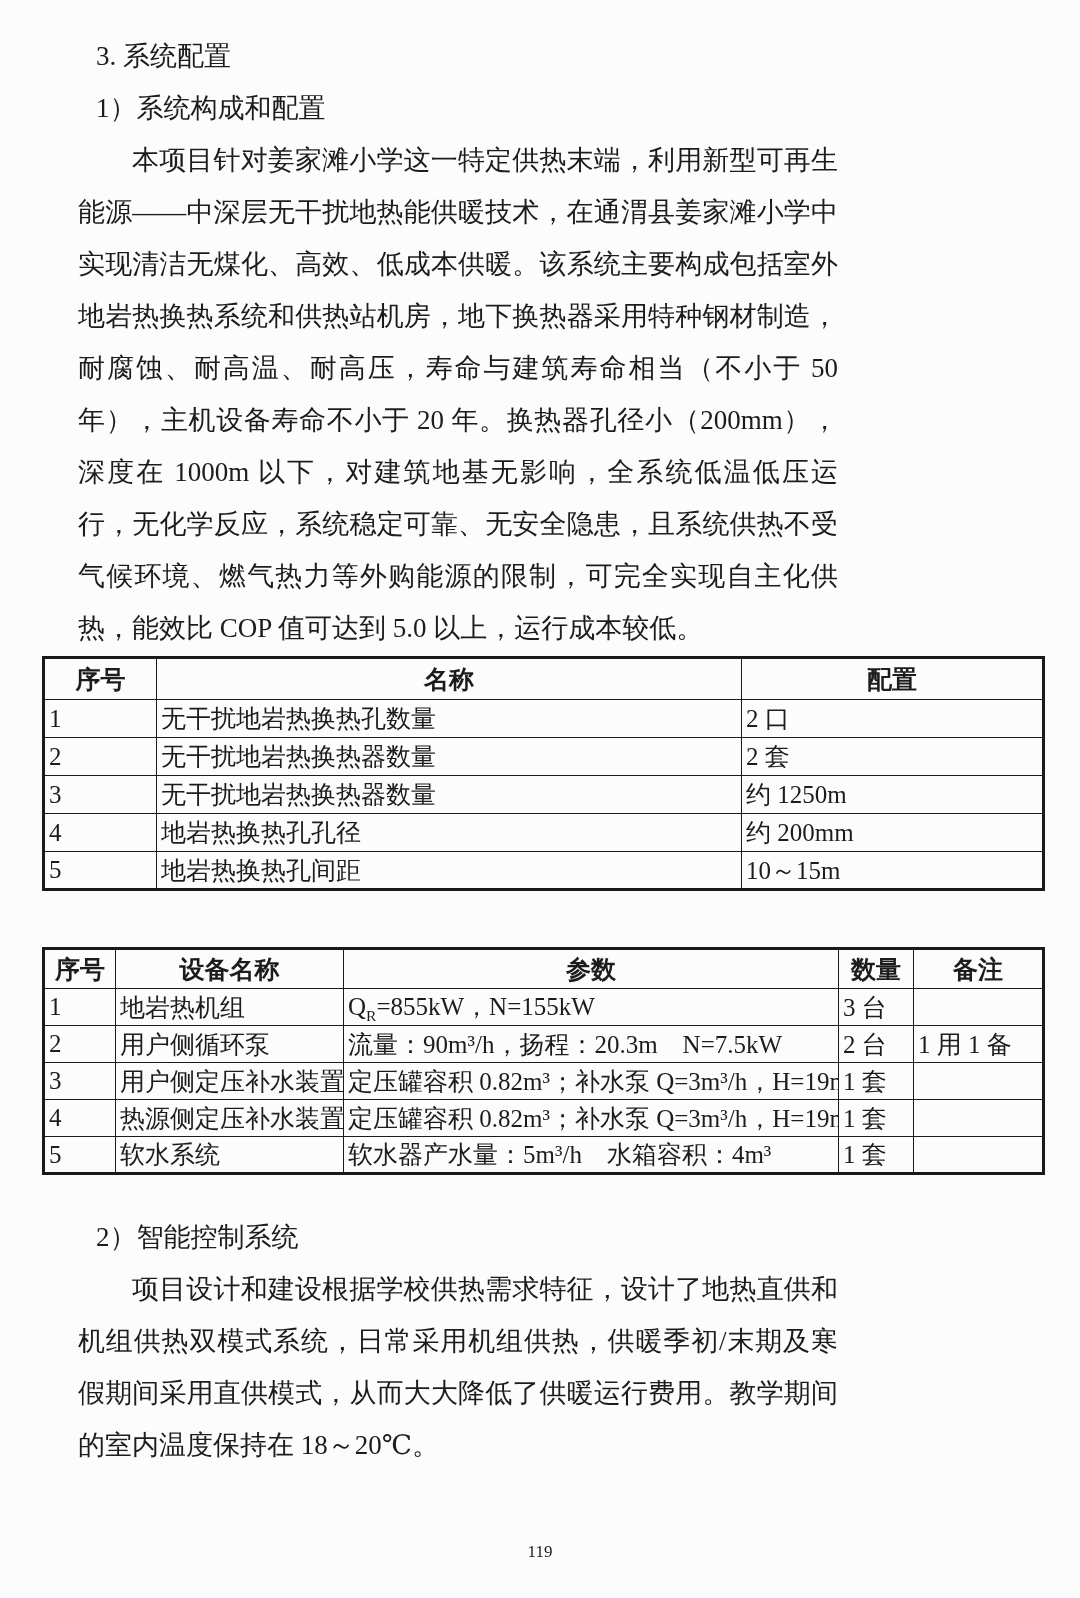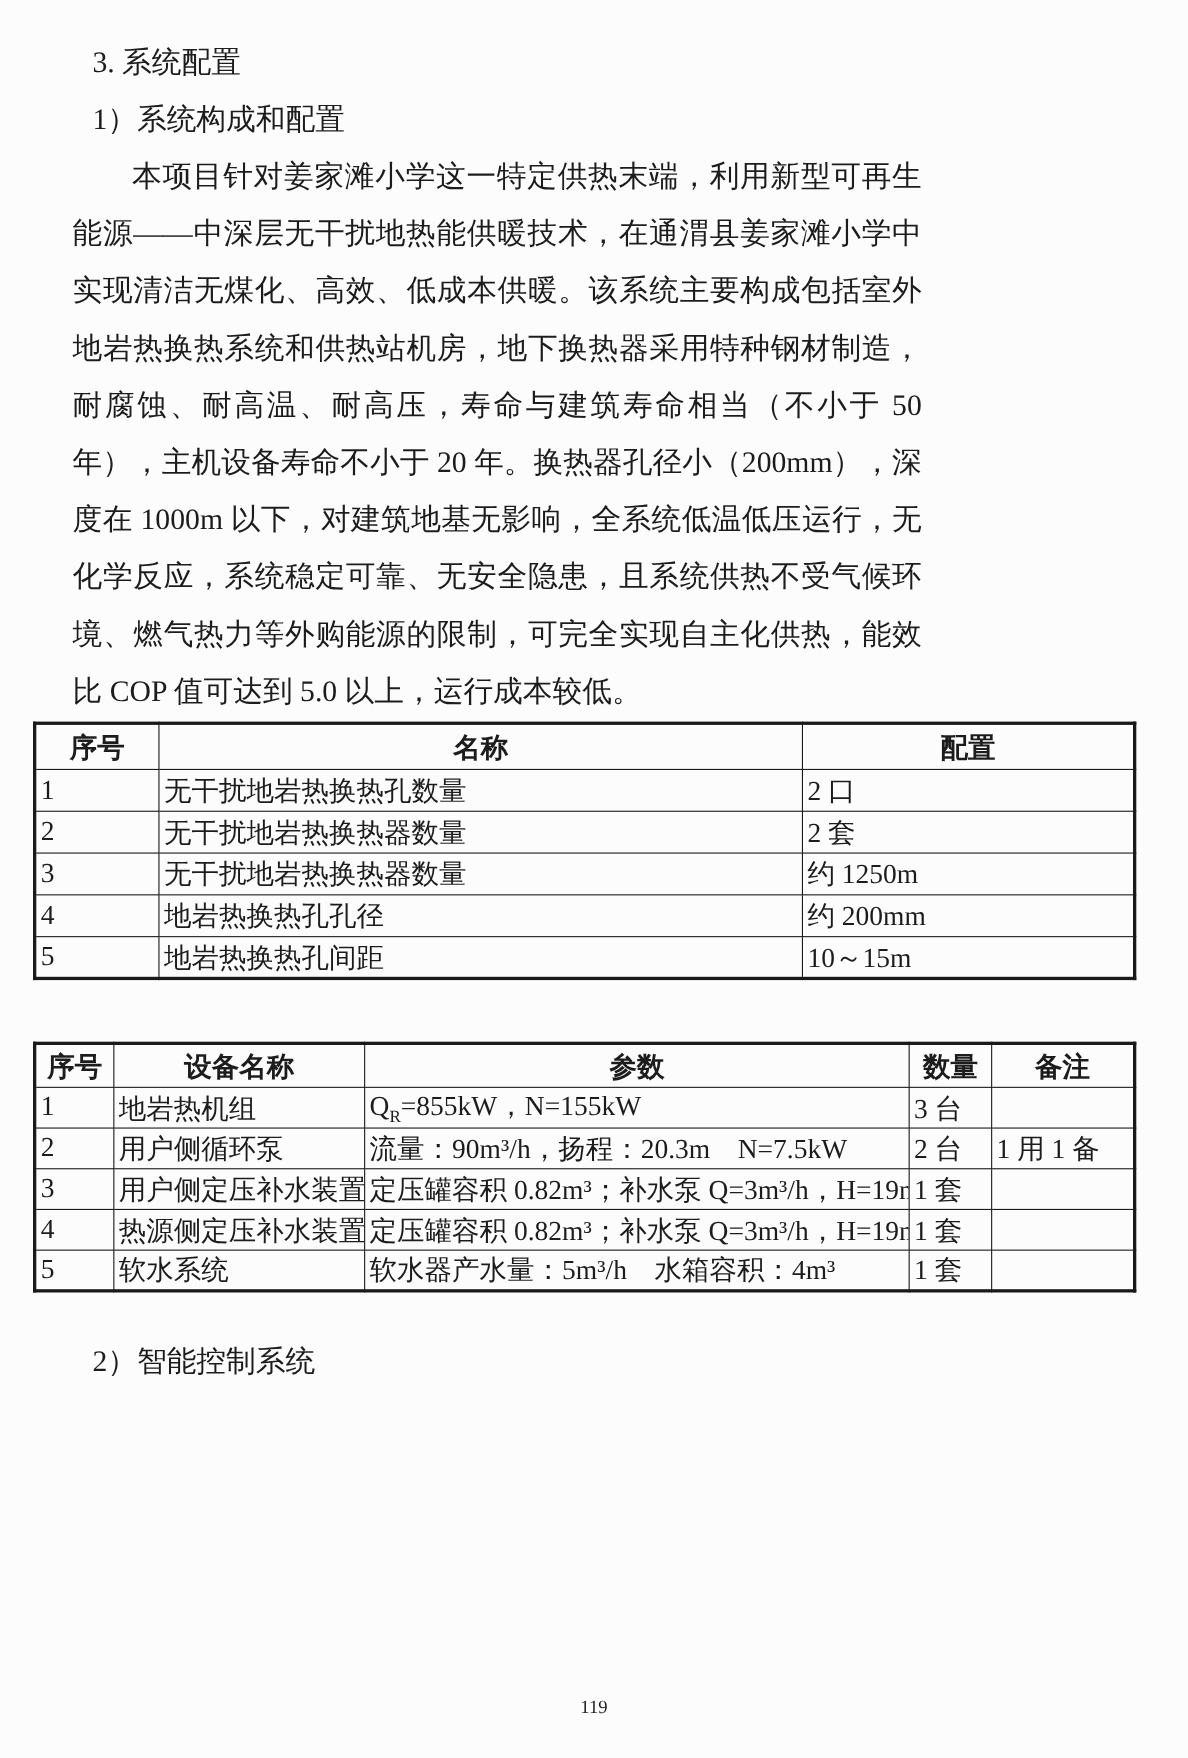--- a/index.html
+++ b/index.html
@@ -6,21 +6,21 @@
   html, body { width: 1080px; }
   body {
     height: 1598px;
     background: #fcfcfc;
     color: #1c1c1c;
     font-family: "Liberation Serif", "DejaVu Serif", serif;
     position: relative;
     overflow: hidden;
   }
   .page {
-    padding: 30px 38px 0 30px;
+    padding: 30px 38px 0 42px;
     width: 876px;
   }
   .h-main, .h-sub {
     font-size: 27px;
     line-height: 52px;
     font-weight: normal;
     margin-left: 54px;
   }
   p.bodytext {
     font-size: 27px;
@@ -158,16 +158,17 @@
       <td>5</td>
       <td>软水系统</td>
       <td>软水器产水量：5m³/h　水箱容积：4m³</td>
       <td>1 套</td>
       <td></td>
     </tr>
   </tbody>
     </table>
 
   <div class="h-sub" id="sub2">2）智能控制系统</div>
+  <p class="bodytext">项目设计和建设根据学校供热需求特征，设计了地热直供和机组供热双模式系统，日常采用机组供热，供暖季初/末期及寒假期间采用直供模式，从而大大降低了供暖运行费用。教学期间的室内温度保持在 18～20℃。</p>
 
 </div>
 
 <div class="pagenum">119</div>
 
 </body></html>

